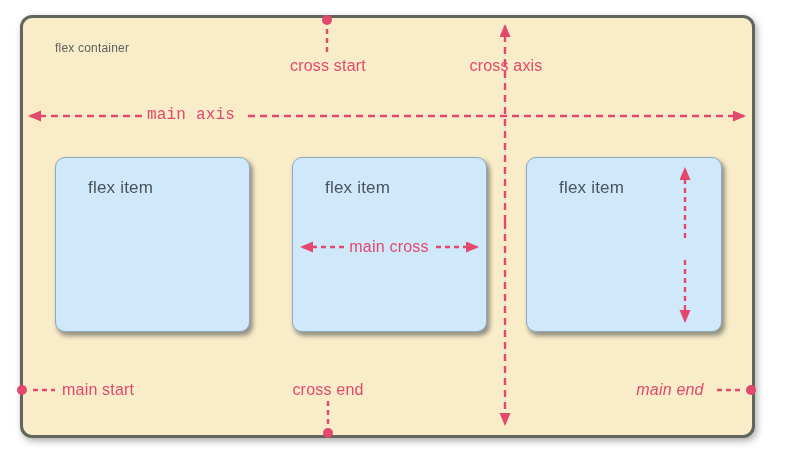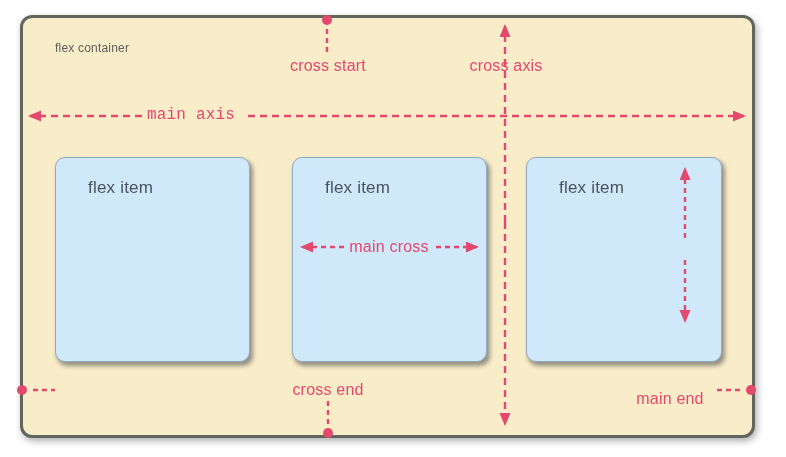--- a/index.html
+++ b/index.html
@@ -21,21 +21,21 @@
     border:3px solid var(--container-border);
     border-radius:12px;
     box-sizing:border-box;
     box-shadow:2px 3px 7px rgba(70,70,70,.45);
   }
   .container-label{
     position:absolute;left:55px;top:41px;
     font-size:12px;color:var(--container-text);letter-spacing:.2px;
   }
   .flex-item{
-    position:absolute;top:157px;width:195px;height:205px;
+    position:absolute;top:157px;width:195px;height:175px;
     background:var(--item-bg);
     border:1.5px solid var(--item-border);
     border-radius:10px;
     box-sizing:border-box;
     box-shadow:2.5px 3.5px 4px rgba(70,70,70,.55);
   }
   .item-1{left:55px;}
   .item-2{left:292px;}
   .item-3{left:526px;width:196px;}
   .item-label{
@@ -101,16 +101,17 @@
     <line class="dash-small" x1="344" y1="247" x2="302" y2="247" marker-end="url(#arrow)"></line>
     <line class="dash-small" x1="436" y1="247" x2="477" y2="247" marker-end="url(#arrow)"></line>
 
     <line class="dash-small" x1="685" y1="238" x2="685" y2="169" marker-end="url(#arrow)"></line>
     <line class="dash-small" x1="685" y1="260" x2="685" y2="321" marker-end="url(#arrow)"></line>
   </svg>
 
   <div class="annot-label" style="left:328px;top:57px;">cross start</div>
   <div class="annot-label" style="left:506px;top:57px;">cross axis</div>
   <div class="annot-label" style="left:191px;top:106px;font-family:Liberation Mono, monospace;">main axis</div>
+  <div class="annot-label no-center" style="left:62px;top:381px;">main start</div>
   <div class="annot-label" style="left:328px;top:381px;">cross end</div>
-  <div class="annot-label" style="left:670px;top:390px;">main end</div>
+  <div class="annot-label" style="left:670px;top:381px;font-style:italic;">main end</div>
   <div class="annot-label" style="left:389px;top:238px;">main cross</div>
 </div>
 
 </body></html>

